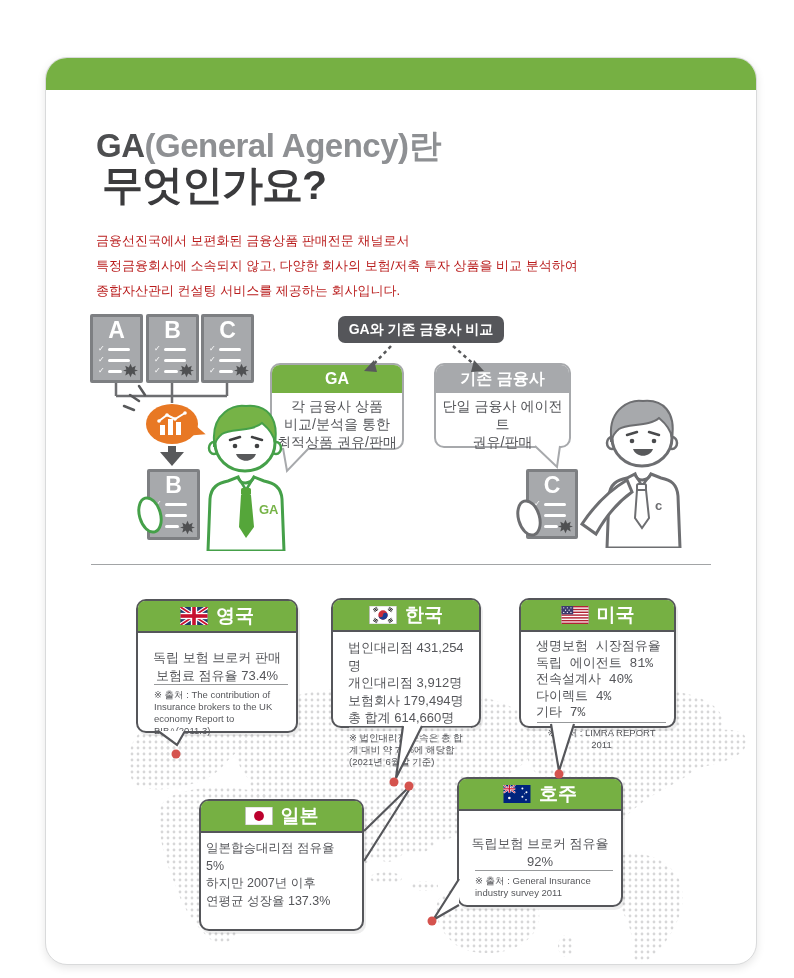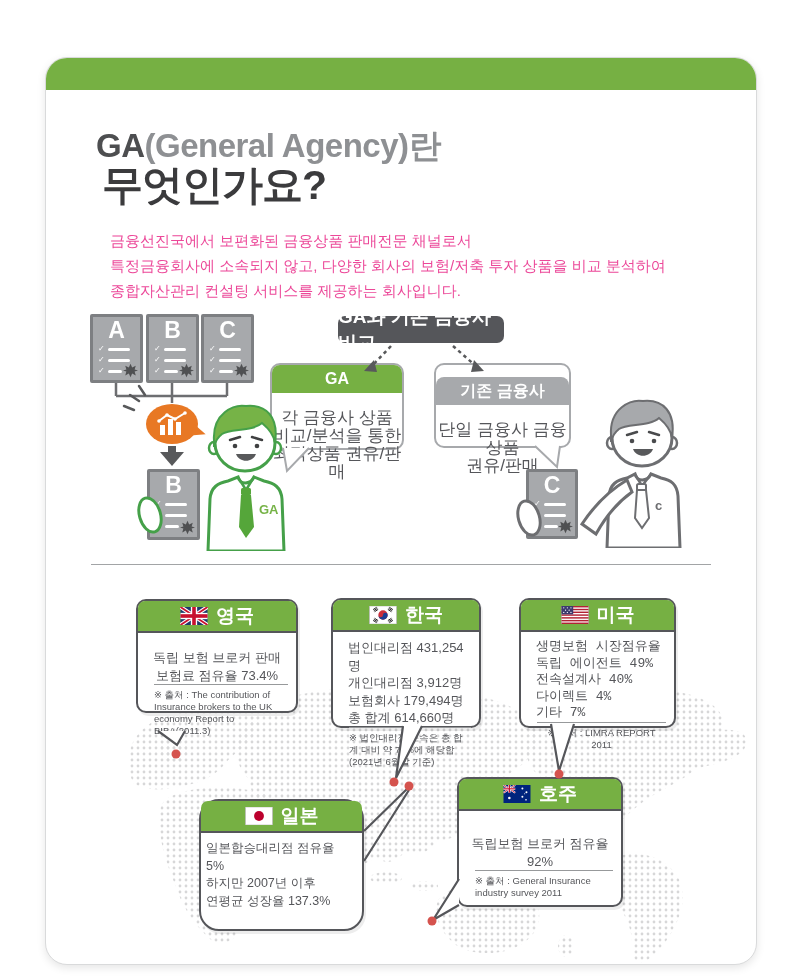--- a/index.html
+++ b/index.html
@@ -7,41 +7,41 @@
        font-family:"Liberation Sans","DejaVu Sans",sans-serif;color:#55565a;}
   .card{position:absolute;left:45px;top:57px;width:710px;height:906px;background:#fff;
         border:1px solid #d9dadb;border-radius:22px;box-shadow:0 3px 8px rgba(0,0,0,.10);}
   .greenbar{position:absolute;left:0;top:0;width:710px;height:32px;background:#76b043;
         border-radius:21px 21px 0 0;}
   
   .title1{position:absolute;left:50px;top:66px;font-size:33px;font-weight:bold;letter-spacing:-0.5px;}
   .title1 .t-pre{color:#4d4e50;}
   .title1 .t-rest{color:#8e9093;}
   .title2{position:absolute;left:50px;top:100px;font-size:41px;font-weight:bold;color:#3b3b3d;letter-spacing:-1px;margin-left:6px;}
-  .intro{position:absolute;left:64px;top:170px;font-size:15px;line-height:25px;color:#ec4899;}
+  .intro{position:absolute;left:50px;top:170px;font-size:13px;line-height:25px;color:#b91c1c;}
   
   .doc{position:absolute;background:#a7a9ac;border:3px solid #7d7f82;border-radius:2px;box-sizing:border-box;}
   .doc-letter{text-align:center;font-size:23px;line-height:24px;font-weight:bold;color:#fff;margin-top:1px;}
   .doc-row{display:flex;align-items:center;gap:3px;margin:3px 0 0 5px;}
   .doc-row .chk{color:#fff;font-size:8px;line-height:8px;}
   .doc-row .bar{width:22px;height:3px;background:#fff;border-radius:2px;}
   .doc-row .bar.short{width:14px;}
   .doc .seal{position:absolute;right:2px;bottom:2px;width:15px;height:15px;}
   .hand{position:absolute;width:18px;height:32px;background:#fff;border-radius:50%;transform:rotate(-16deg);}
   .hand.green{border:3px solid #45a049;}
   .hand.gray{border:3px solid #6d6e71;}
   
   .badge{position:absolute;left:292px;top:258px;width:166px;height:27px;background:#55565a;border-radius:7px;
-         color:#fff;font-size:19px;font-weight:bold;display:flex;align-items:center;justify-content:center;}
+         color:#fff;font-size:14px;font-weight:bold;display:flex;align-items:center;justify-content:center;}
   .bubble{position:absolute;background:#fff;border:2px solid #a7a9ac;border-radius:10px;text-align:center;box-sizing:border-box;}
   .bubble-head{height:28px;border-radius:8px 8px 0 0;color:#fff;font-weight:bold;font-size:16px;
          display:flex;align-items:center;justify-content:center;}
   .bubble-head.green{background:#76b043;}
-  .bubble-head.gray{background:#a7a9ac;margin-top:12px;}
-  .bubble-body{font-size:17px;line-height:18px;color:#55565a;padding-top:16px;}
+  .bubble-head.gray{background:#a7a9ac;}
+  .bubble-body{font-size:14px;line-height:18px;color:#55565a;padding-top:4px;}
   .orange-bubble{position:absolute;left:100px;top:346px;width:52px;height:40px;background:#e87824;border-radius:50%;
          display:flex;align-items:center;justify-content:center;}
   .orange-tail{position:absolute;left:146px;top:368px;width:0;height:0;border-top:6px solid transparent;
          border-bottom:6px solid transparent;border-left:14px solid #e87824;transform:rotate(18deg);}
   .divider{position:absolute;left:45px;top:506px;width:620px;height:0;border-top:1px solid #a2a4a6;}
   
   .overlay{position:absolute;left:0;top:240px;width:710px;height:275px;z-index:5;pointer-events:none;}
   .map-svg{position:absolute;left:0;top:520px;width:710px;height:386px;z-index:0;}
   .conn-svg{position:absolute;left:0;top:520px;width:710px;height:386px;z-index:4;pointer-events:none;}
   .man-svg{position:absolute;z-index:1;}
@@ -186,21 +186,21 @@
     <div class="bubble-body">
       <div>각 금융사 상품</div>
       <div>비교/분석을 통한</div>
       <div>최적상품 권유/판매</div>
     </div>
   </div>
 
   <div class="bubble" style="left:388px;top:305px;width:137px;height:85px;">
     <div class="bubble-head gray">기존 금융사</div>
     <div class="bubble-body">
-      <div>단일 금융사 금융상품</div>
+      <div>단일 금융사 에이전트</div>
       <div>권유/판매</div>
     </div>
   </div>
 
   <div class="doc" style="left:480px;top:411px;width:52px;height:70px;z-index:2;">
     <div class="doc-letter">C</div>
     <div class="doc-row">
         <span class="chk">✓</span>
         <span class="bar"></span>
       </div>
@@ -265,21 +265,21 @@
       <path d="M196,150 C220,118 282,106 332,111 C382,107 442,115 471,132 C491,144 495,162 485,177 C475,191 459,197 447,207 C437,217 431,229 425,241 C417,255 405,263 391,263 C383,275 371,279 359,273 C351,285 339,287 329,279 C319,289 305,289 297,279 C285,285 273,281 267,271 C255,273 245,265 243,253 C231,249 223,239 223,227 C211,223 203,213 203,201 C193,193 189,178 192,166 Z"></path>
       <path d="M268,252 C280,244 295,246 301,257 C305,269 299,283 289,293 C281,299 272,295 270,285 C266,273 264,262 268,252 Z"></path>
       <path d="M362,200 C370,192 379,194 381,203 C383,213 378,225 370,233 C363,238 356,234 356,225 C356,215 358,207 362,200 Z"></path>
       <ellipse cx="340" cy="300" rx="16" ry="6"></ellipse>
       <ellipse cx="378" cy="308" rx="14" ry="5"></ellipse>
       <path d="M392,322 C404,307 430,301 452,305 C475,308 491,318 493,334 C495,350 484,364 466,371 C448,377 424,377 410,367 C396,356 386,339 392,322 Z"></path>
       <ellipse cx="520" cy="368" rx="8" ry="11"></ellipse>
     </g>
   </svg>
 
-  <div class="cbox" style="left:90px;top:541px;width:162px;height:114px;">
+  <div class="cbox" style="left:90px;top:541px;width:162px;height:134px;">
     <div class="cbox-head">
       <svg class="flag" viewBox="0 0 30 20">
         <rect width="30" height="20" fill="#1e3a6e"></rect>
         <path d="M0,0 30,20 M30,0 0,20" stroke="#fff" stroke-width="4.5"></path>
         <path d="M0,0 30,20 M30,0 0,20" stroke="#c8102e" stroke-width="2"></path>
         <rect x="11.5" y="0" width="7" height="20" fill="#fff"></rect>
           <rect x="0" y="6.5" width="30" height="7" fill="#fff"></rect>
         <rect x="13" y="0" width="4" height="20" fill="#c8102e"></rect>
           <rect x="0" y="8" width="30" height="4" fill="#c8102e"></rect>
       </svg>
@@ -338,29 +338,29 @@
             <circle cx="8.5" cy="4.6" r="0.7"></circle>
           <circle cx="2.5" cy="7.2" r="0.7"></circle>
             <circle cx="6.5" cy="7.2" r="0.7"></circle>
             <circle cx="10.5" cy="7.2" r="0.7"></circle>
           </g>
       </svg>
       <span>미국</span>
     </div>
     <div class="cbox-body leftpad" style="line-height:16.5px;font-family:Liberation Mono, monospace;">
       <div>생명보험 시장점유율</div>
-      <div>독립 에이전트 49%</div>
+      <div>독립 에이전트 81%</div>
       <div>전속설계사 40%</div>
       <div>다이렉트 4%</div>
       <div>기타 7%</div>
     </div>
     <div class="cbox-src" style="text-align:center;">※ 출처 : LIMRA REPORT 2011</div>
   </div>
 
-  <div class="cbox" style="left:153px;top:741px;width:165px;height:132px;z-index:3;border-radius:20px;">
+  <div class="cbox" style="left:153px;top:741px;width:165px;height:132px;z-index:3;">
     <div class="cbox-head">
       <svg class="flag" viewBox="0 0 30 20">
         <rect width="30" height="20" fill="#fff" stroke="#bbb" stroke-width="0.8"></rect>
         <circle cx="15" cy="10" r="5.5" fill="#bc002d"></circle>
       </svg>
       <span>일본</span>
     </div>
     <div class="cbox-body leftpad" style="padding-left:5px;font-size:12.5px;">
       <div>일본합승대리점 점유율 5%</div>
       <div>하지만 2007년 이후</div>

